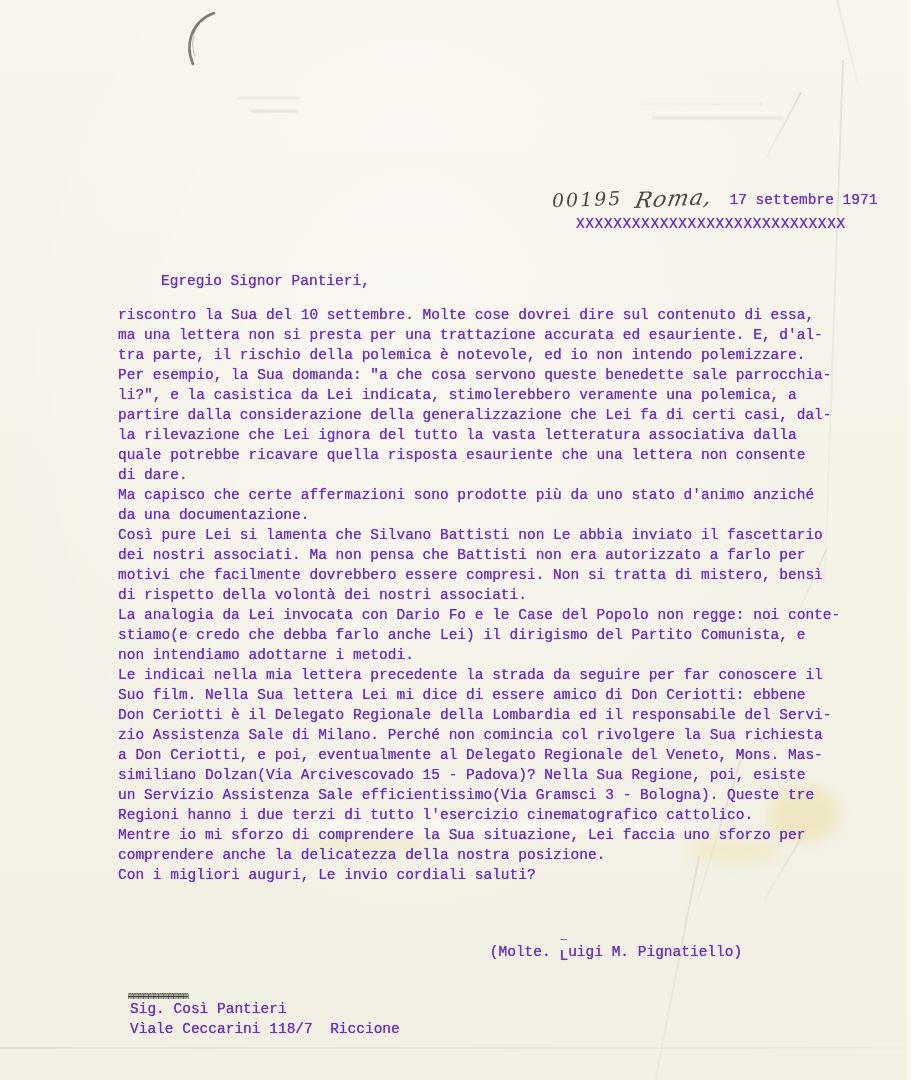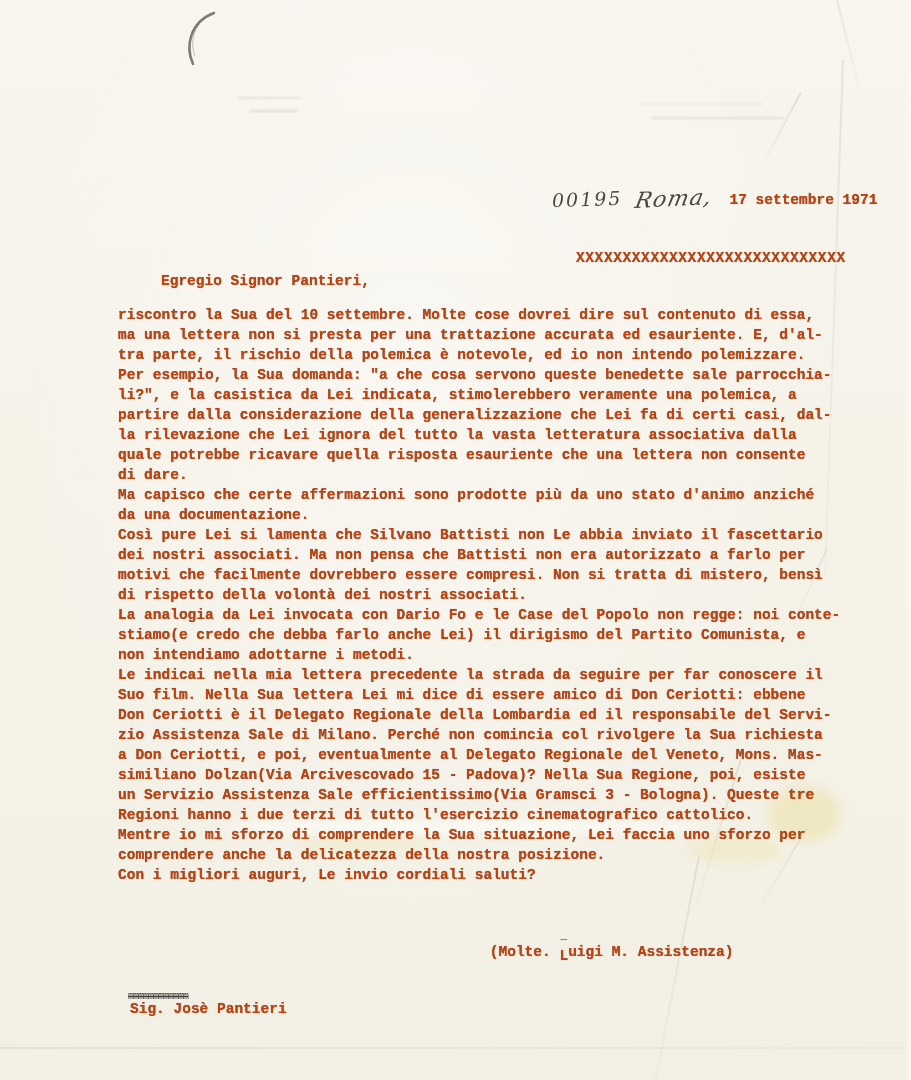--- a/index.html
+++ b/index.html
@@ -9,26 +9,25 @@
       radial-gradient(ellipse at 45% 35%, rgba(255,255,255,.35), rgba(255,255,255,0) 60%),
       linear-gradient(180deg,#f8f5ee 0%,#f5f2e8 45%,#f2efe4 100%);
     font-family:"Liberation Mono","DejaVu Sans Mono",monospace;
   }
   .layer{position:absolute;inset:0;}
   #decor{z-index:1;}
   #content{z-index:2;}
 
   
   .type{
-    color:#c2410c;
+    color:#6d28d9;
     font-size:14.5px;
     line-height:20px;
     white-space:pre;
     text-shadow:0 0 .7px rgba(62,60,55,.8);
-    font-weight:bold;
   }
   .abs{position:absolute;}
 
   
   .hand{
     font-family:"DejaVu Serif","Liberation Serif",serif;
     font-style:italic;color:#4b4844;white-space:pre;
   }
   .hand-code{font-size:19px;letter-spacing:2px;transform:rotate(-2deg);}
   .hand-city{font-size:22px;transform:skewX(-14deg) rotate(-3deg);letter-spacing:1px;}
@@ -87,25 +86,26 @@
   <div class="stain" style="left:225px;top:820px;width:480px;height:14px;background:#fbfaf4;opacity:.8;filter:blur(3px);"></div>
 </div>
 
 <div class="layer" id="content">
 
   <div class="abs" style="left:552px;top:186px;">
     <span class="hand hand-code" style="display:inline-block;">00195</span>
     <span class="hand hand-city" style="display:inline-block;margin-left:4px;">Roma,</span>
     <span class="type" style="display:inline-block;margin-left:8px;vertical-align:2px;">17 settembre 1971</span>
   </div>
-  <div class="abs type xrow" style="left:576px;top:214px;margin-top:34px;">XXXXXXXXXXXXXXXXXXXXXXXXXXXXX</div>
+  <div class="abs type xrow" style="left:576px;top:214px;">XXXXXXXXXXXXXXXXXXXXXXXXXXXXX</div>
 
   <div class="abs type" style="left:118px;top:271px;margin-left:43px;">Egregio Signor Pantieri,</div>
 
   <div class="abs type" style="left:118px;top:305px;"><div>riscontro la Sua del 10 settembre. Molte cose dovrei dire sul contenuto di essa,</div><div>ma una lettera non si presta per una trattazione accurata ed esauriente. E, d'al-</div><div>tra parte, il rischio della polemica è notevole, ed io non intendo polemizzare.</div><div>Per esempio, la Sua domanda: "a che cosa servono queste benedette sale parrocchia-</div><div>li?", e la casistica da Lei indicata, stimolerebbero veramente una polemica, a</div><div>partire dalla considerazione della generalizzazione che Lei fa di certi casi, dal-</div><div>la rilevazione che Lei ignora del tutto la vasta letteratura associativa dalla</div><div>quale potrebbe ricavare quella risposta esauriente che una lettera non consente</div><div>di dare.</div><div>Ma capisco che certe affermazioni sono prodotte più da uno stato d'animo anziché</div><div>da una documentazione.</div><div>Così pure Lei si lamenta che Silvano Battisti non Le abbia inviato il fascettario</div><div>dei nostri associati. Ma non pensa che Battisti non era autorizzato a farlo per</div><div>motivi che facilmente dovrebbero essere compresi. Non si tratta di mistero, bensì</div><div>di rispetto della volontà dei nostri associati.</div><div>La analogia da Lei invocata con Dario Fo e le Case del Popolo non regge: noi conte-</div><div>stiamo(e credo che debba farlo anche Lei) il dirigismo del Partito Comunista, e</div><div>non intendiamo adottarne i metodi.</div><div>Le indicai nella mia lettera precedente la strada da seguire per far conoscere il</div><div>Suo film. Nella Sua lettera Lei mi dice di essere amico di Don Ceriotti: ebbene</div><div>Don Ceriotti è il Delegato Regionale della Lombardia ed il responsabile del Servi-</div><div>zio Assistenza Sale di Milano. Perché non comincia col rivolgere la Sua richiesta</div><div>a Don Ceriotti, e poi, eventualmente al Delegato Regionale del Veneto, Mons. Mas-</div><div>similiano Dolzan(Via Arcivescovado 15 - Padova)? Nella Sua Regione, poi, esiste</div><div>un Servizio Assistenza Sale efficientissimo(Via Gramsci 3 - Bologna). Queste tre</div><div>Regioni hanno i due terzi di tutto l'esercizio cinematografico cattolico.</div><div>Mentre io mi sforzo di comprendere la Sua situazione, Lei faccia uno sforzo per</div><div>comprendere anche la delicatezza della nostra posizione.</div><div>Con i migliori auguri, Le invio cordiali saluti?</div></div>
 
   <div class="abs type" style="left:455px;top:922px;">
-    <span>(Molte. </span><span class="sig-char-wrap"><span class="sig-over">‾</span><span class="sig-char">L</span></span><span>uigi M. Assistenza)</span>
+    <span>(Molte. </span><span class="sig-char-wrap"><span class="sig-over">‾</span><span class="sig-char">L</span></span><span>uigi M. Pignatiello)</span>
   </div>
 
   <div class="abs overstrike" style="left:128px;top:991px;">mmmmmmmmmmmm</div>
-  <div class="abs type" style="left:130px;top:999px;">Sig. Josè Pantieri</div>
+  <div class="abs type" style="left:130px;top:999px;">Sig. Così Pantieri</div>
+  <div class="abs type" style="left:130px;top:1019px;">Vìale Ceccarini 118/7  Riccione</div>
 </div>
 
 </body></html>

